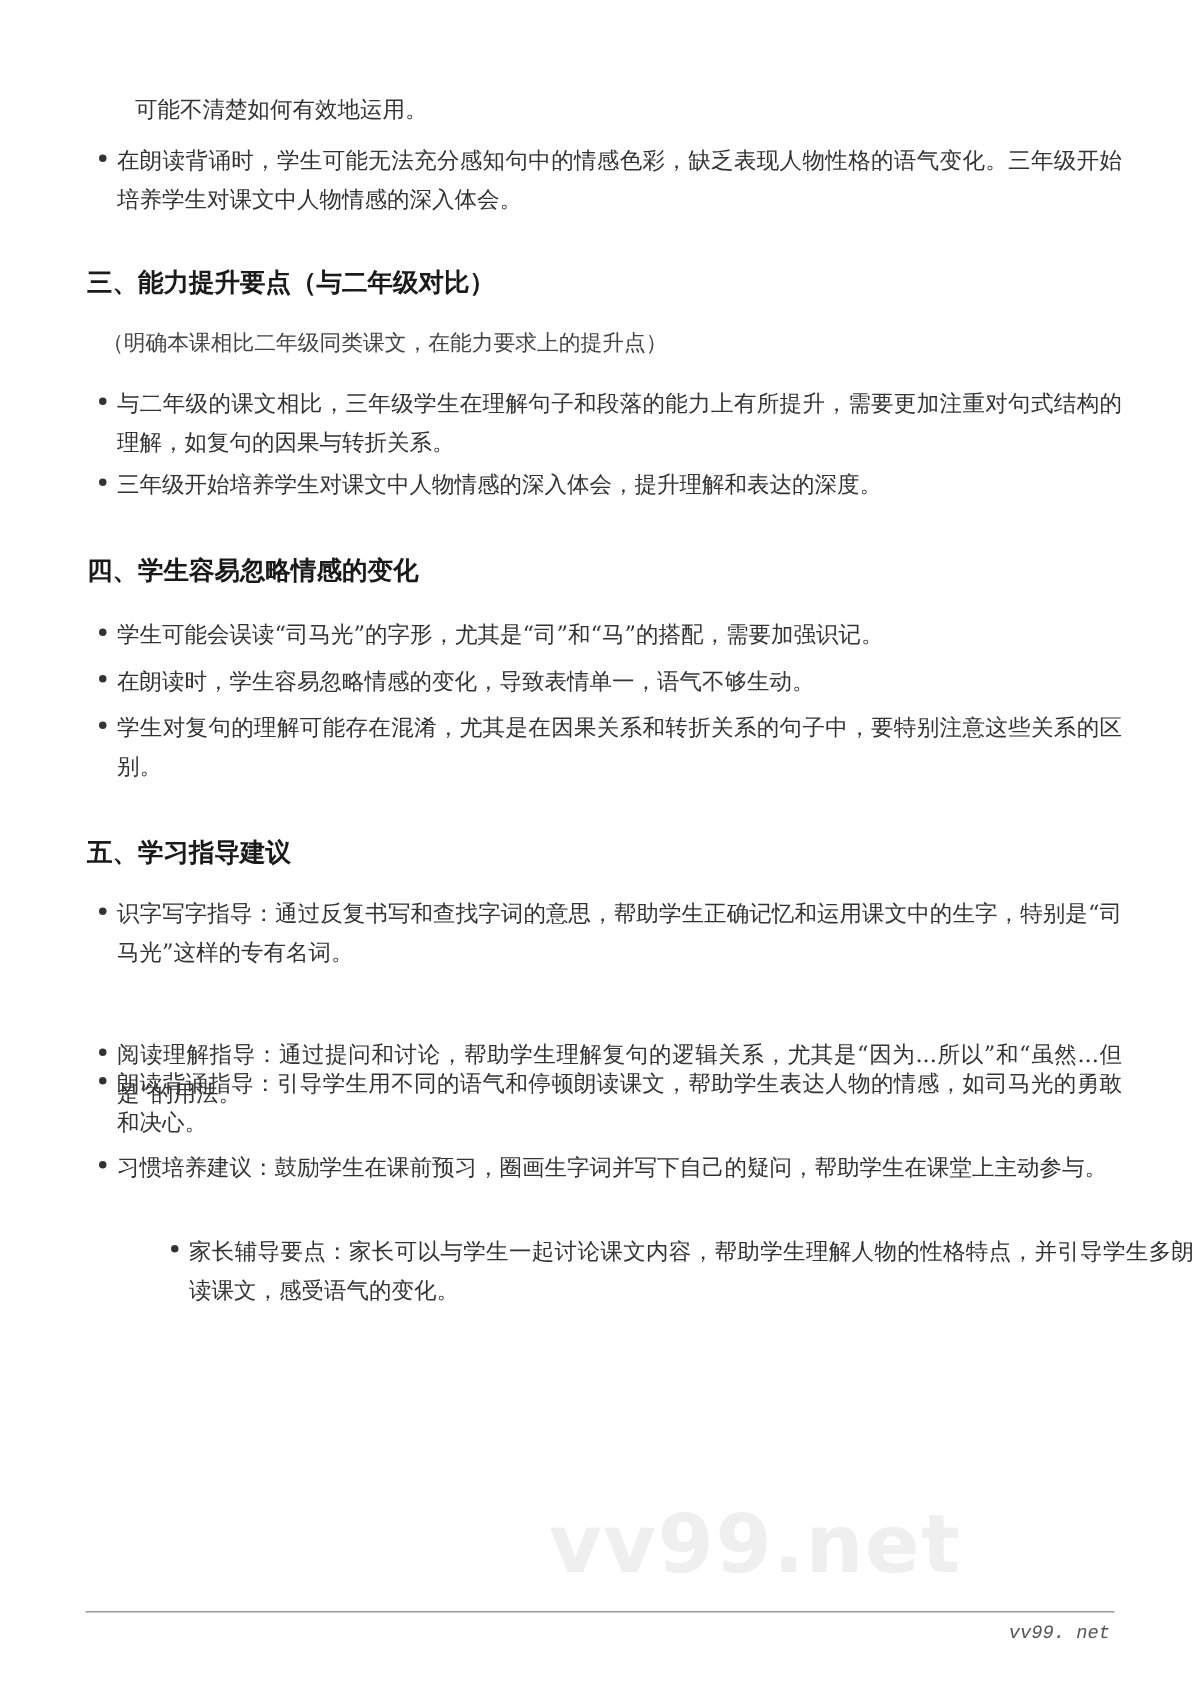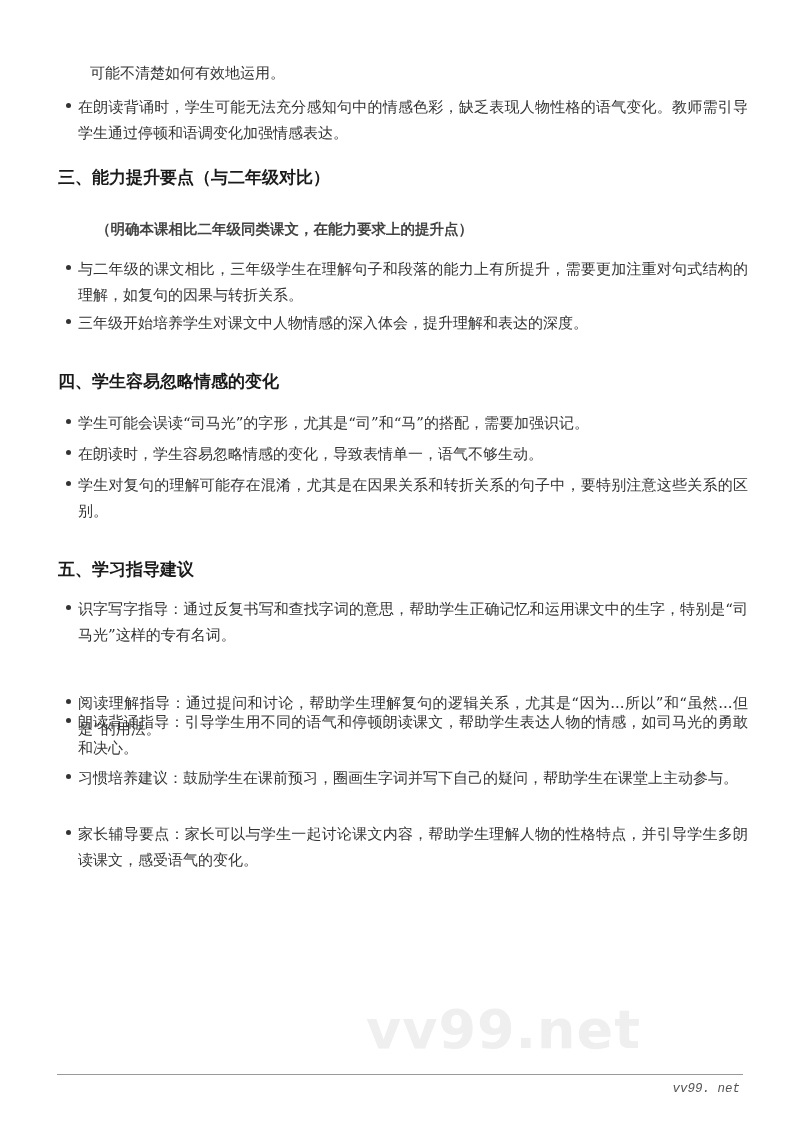--- a/index.html
+++ b/index.html
@@ -101,25 +101,25 @@
   </style>
 </head>
 <body>
 
 <div class="page">
 
   <div class="text-line" style="left:90px; top:62px;">可能不清楚如何有效地运用。</div>
 
   <div class="bullet-item" style="top:94px;">
     <span class="bullet-dot"></span>
-    <div class="bullet-text">在朗读背诵时，学生可能无法充分感知句中的情感色彩，缺乏表现人物性格的语气变化。教师需引导学生通过停顿和语调变化加强情感表达。</div>
+    <div class="bullet-text">在朗读背诵时，学生可能无法充分感知句中的情感色彩，缺乏表现人物性格的语气变化。三年级开始培养学生对课文中人物情感的深入体会。</div>
   </div>
 
-  <div class="heading" style="top:165px;">三、能力提升要点（与二年级对比）</div>
-  <div class="note" style="top:218px; left:96px;font-weight:bold;">（明确本课相比二年级同类课文，在能力要求上的提升点）</div>
+  <div class="heading" style="top:177px;">三、能力提升要点（与二年级对比）</div>
+  <div class="note" style="top:218px; left:68px;">（明确本课相比二年级同类课文，在能力要求上的提升点）</div>
 
   <div class="bullet-item" style="top:310px;">
     <span class="bullet-dot"></span>
     <div class="bullet-text">三年级开始培养学生对课文中人物情感的深入体会，提升理解和表达的深度。</div>
   </div>
   <div class="bullet-item" style="top:256px;">
     <span class="bullet-dot"></span>
     <div class="bullet-text">与二年级的课文相比，三年级学生在理解句子和段落的能力上有所提升，需要更加注重对句式结构的理解，如复句的因果与转折关系。</div>
   </div>
 
@@ -149,21 +149,21 @@
     <div class="bullet-text">阅读理解指导：通过提问和讨论，帮助学生理解复句的逻辑关系，尤其是“因为...所以”和“虽然...但是”的用法。</div>
   </div>
   <div class="bullet-item" style="top:709px;">
     <span class="bullet-dot"></span>
     <div class="bullet-text">朗读背诵指导：引导学生用不同的语气和停顿朗读课文，帮助学生表达人物的情感，如司马光的勇敢和决心。</div>
   </div>
   <div class="bullet-item" style="top:765px;">
     <span class="bullet-dot"></span>
     <div class="bullet-text">习惯培养建议：鼓励学生在课前预习，圈画生字词并写下自己的疑问，帮助学生在课堂上主动参与。</div>
   </div>
-  <div class="bullet-item" style="top:821px;">
+  <div class="bullet-item" style="top:821px;margin-left:48px;">
     <span class="bullet-dot"></span>
     <div class="bullet-text">家长辅导要点：家长可以与学生一起讨论课文内容，帮助学生理解人物的性格特点，并引导学生多朗读课文，感受语气的变化。</div>
   </div>
 
   <div class="watermark">vv99.net</div>
 
   <div class="footer-rule"></div>
   <div class="footer-text">vv99. net</div>
 
 </div>

